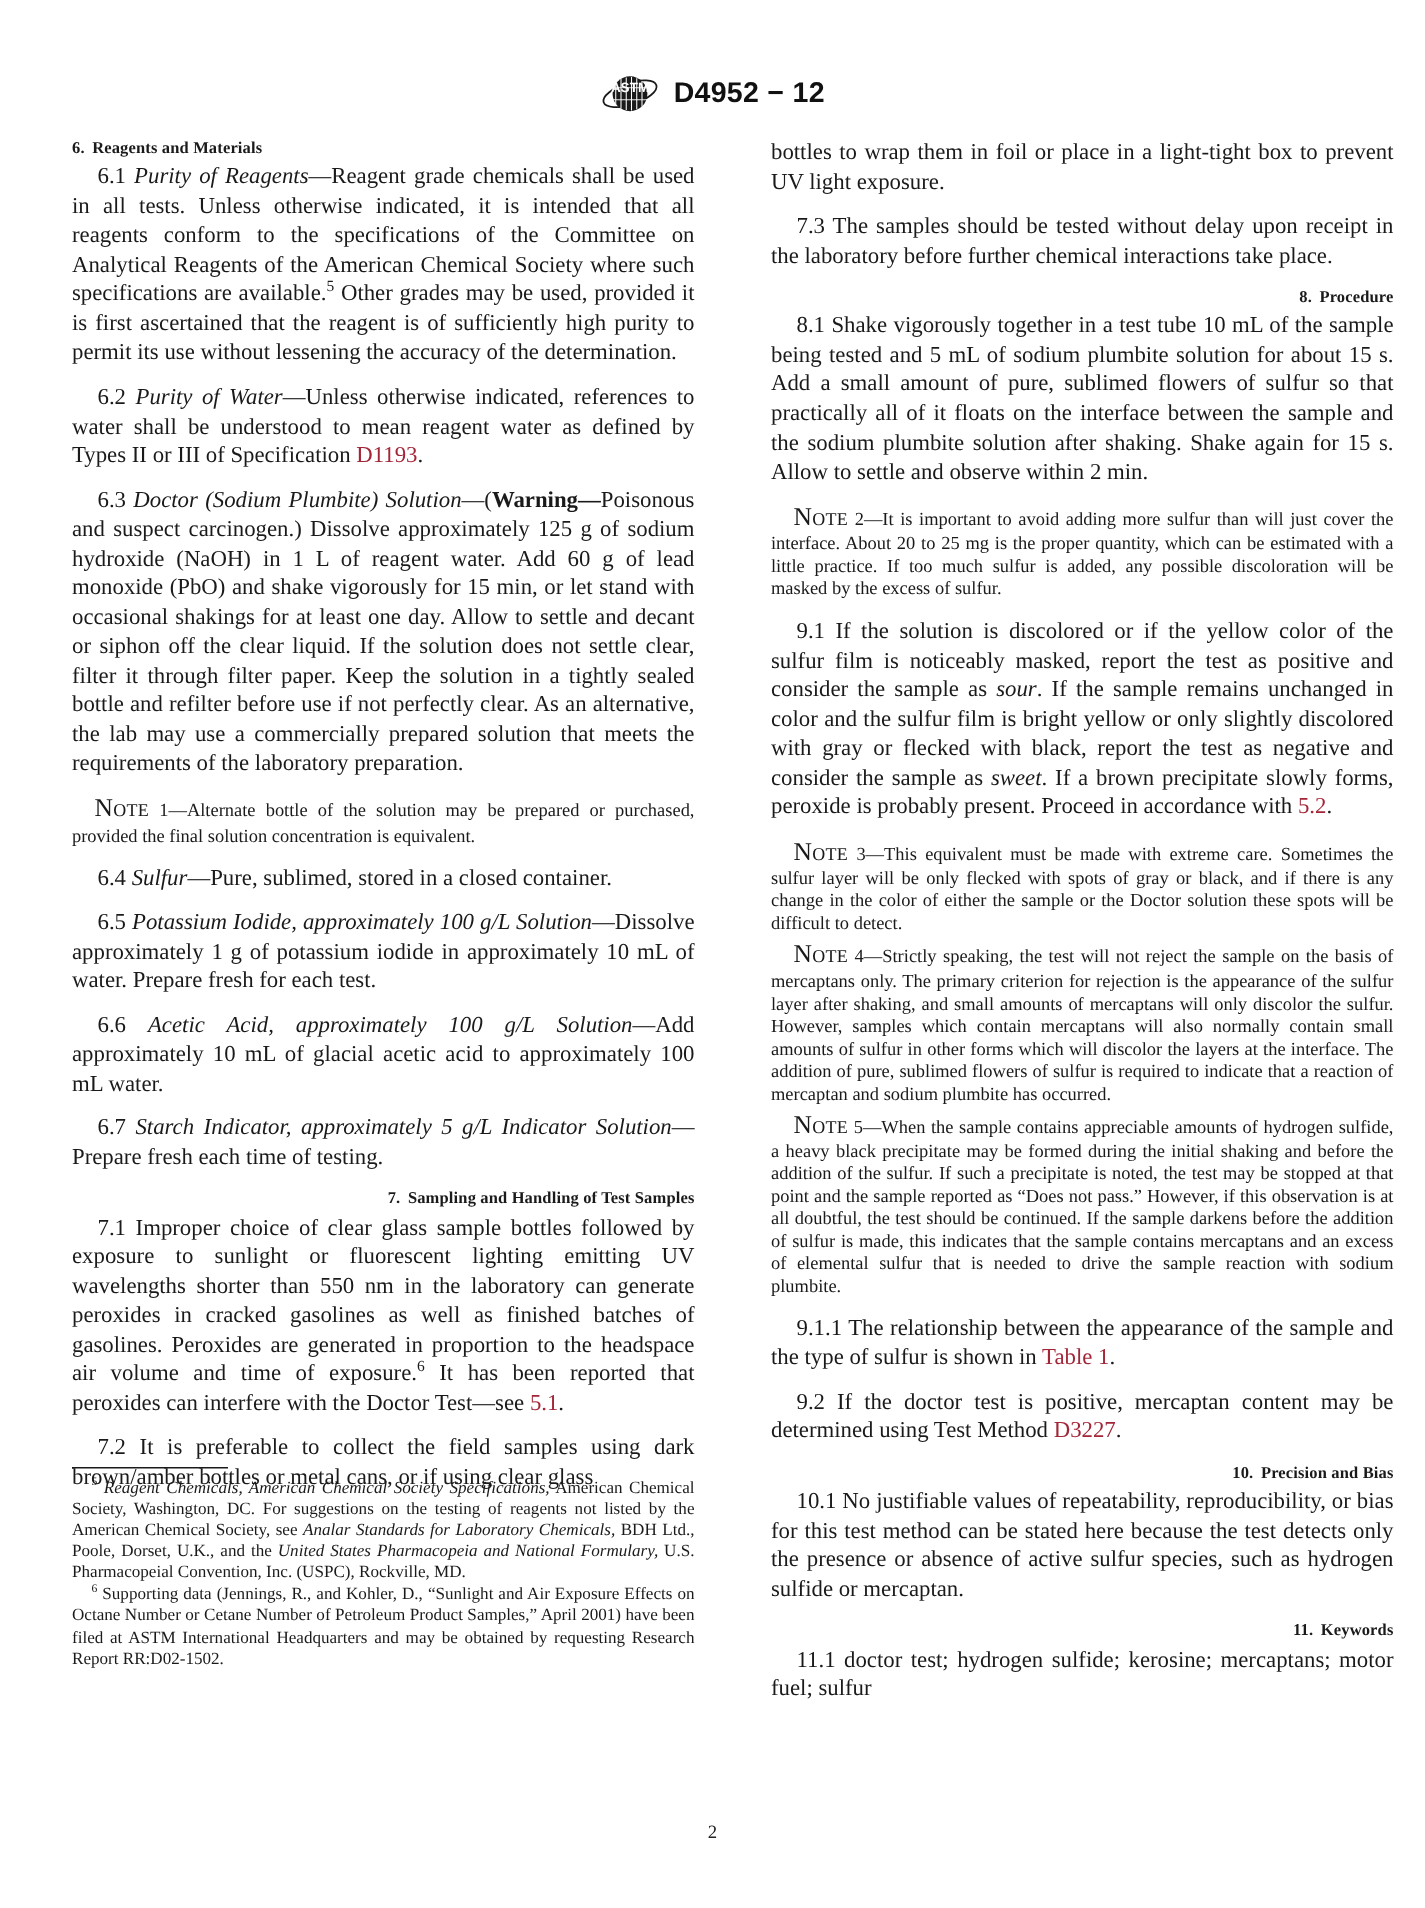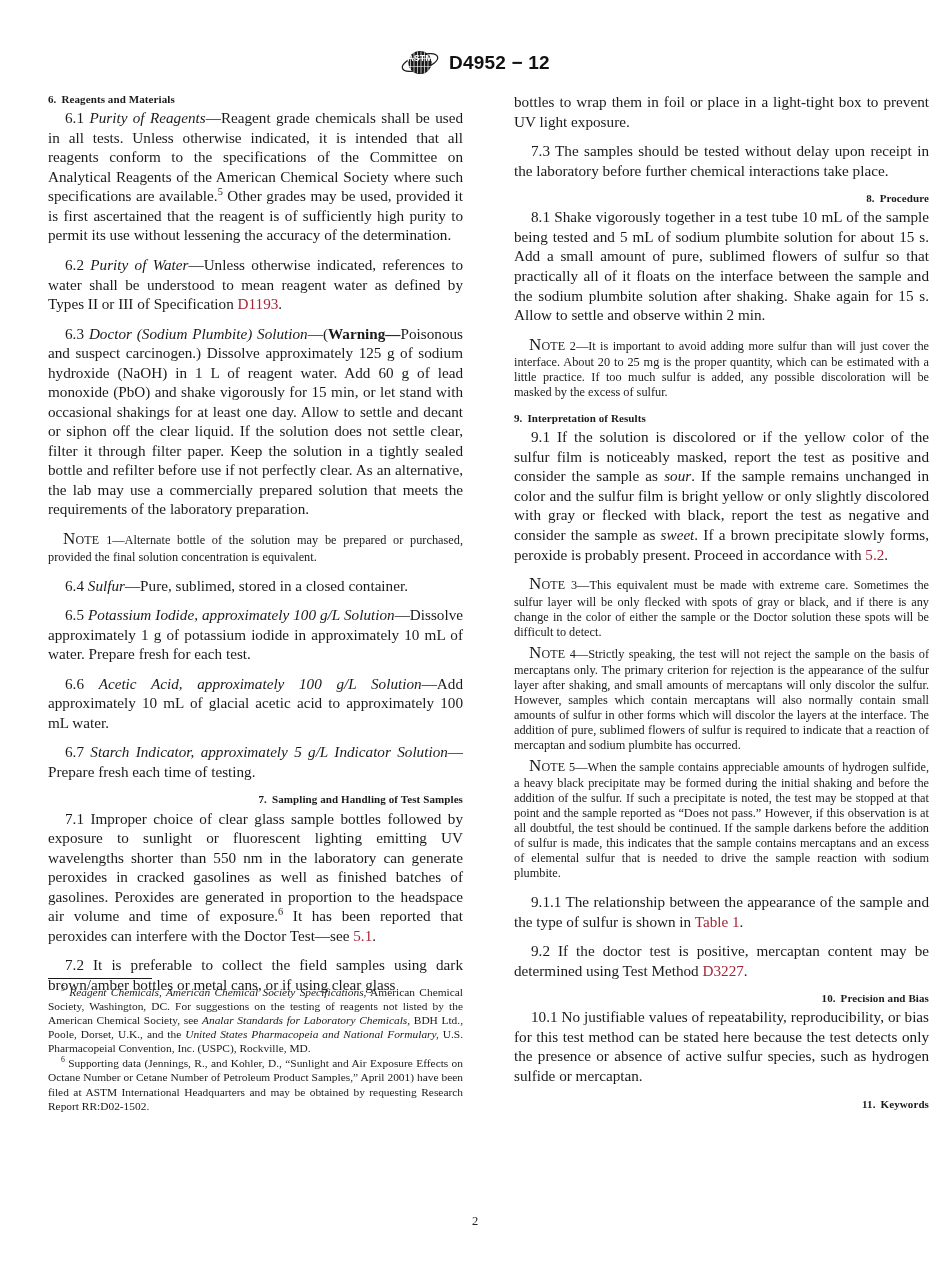--- a/index.html
+++ b/index.html
@@ -213,23 +213,20 @@
     <p class="para"><span>7.3</span> <span>The samples should be tested without delay upon receipt in the laboratory before further chemical interactions take place.</span></p>
 
     <h2 class="sec-head">
       <span class="numsp">8.</span><span>Procedure</span>
     </h2>
 
     <p class="para"><span>8.1</span> <span>Shake vigorously together in a test tube 10 mL of the sample being tested and 5 mL of sodium plumbite solution for about 15 s. Add a small amount of pure, sublimed flowers of sulfur so that practically all of it floats on the interface between the sample and the sodium plumbite solution after shaking. Shake again for 15 s. Allow to settle and observe within 2 min.</span></p>
 
     <p class="note"><span class="sc">Note</span><span> 2</span><span>—It is important to avoid adding more sulfur than will just cover the interface. About 20 to 25 mg is the proper quantity, which can be estimated with a little practice. If too much sulfur is added, any possible discoloration will be masked by the excess of sulfur.</span></p>
 
-    <h2 class="sec-head">
-      <span class="numsp">9.</span><span>Interpretation of Results</span>
-    </h2>
 
     <p class="para"><span>9.1</span> <span>If the solution is discolored or if the yellow color of the sulfur film is noticeably masked, report the test as positive and consider the sample as </span><i>sour</i><span>. If the sample remains unchanged in color and the sulfur film is bright yellow or only slightly discolored with gray or flecked with black, report the test as negative and consider the sample as </span><i>sweet</i><span>. If a brown precipitate slowly forms, peroxide is probably present. Proceed in accordance with </span><a class="lnk" href="#">5.2</a><span>.</span></p>
 
     <p class="note"><span class="sc">Note</span><span> 3</span><span>—This equivalent must be made with extreme care. Sometimes the sulfur layer will be only flecked with spots of gray or black, and if there is any change in the color of either the sample or the Doctor solution these spots will be difficult to detect.</span></p>
 
     <p class="note"><span class="sc">Note</span><span> 4</span><span>—Strictly speaking, the test will not reject the sample on the basis of mercaptans only. The primary criterion for rejection is the appearance of the sulfur layer after shaking, and small amounts of mercaptans will only discolor the sulfur. However, samples which contain mercaptans will also normally contain small amounts of sulfur in other forms which will discolor the layers at the interface. The addition of pure, sublimed flowers of sulfur is required to indicate that a reaction of mercaptan and sodium plumbite has occurred.</span></p>
 
     <p class="note"><span class="sc">Note</span><span> 5</span><span>—When the sample contains appreciable amounts of hydrogen sulfide, a heavy black precipitate may be formed during the initial shaking and before the addition of the sulfur. If such a precipitate is noted, the test may be stopped at that point and the sample reported as “Does not pass.” However, if this observation is at all doubtful, the test should be continued. If the sample darkens before the addition of sulfur is made, this indicates that the sample contains mercaptans and an excess of elemental sulfur that is needed to drive the sample reaction with sodium plumbite.</span></p>
 
     <p class="para"><span>9.1.1</span> <span>The relationship between the appearance of the sample and the type of sulfur is shown in </span><a class="lnk" href="#">Table 1</a><span>.</span></p>
@@ -239,20 +236,21 @@
     <h2 class="sec-head">
       <span class="numsp">10.</span><span>Precision and Bias</span>
     </h2>
 
     <p class="para"><span>10.1</span> <span>No justifiable values of repeatability, reproducibility, or bias for this test method can be stated here because the test detects only the presence or absence of active sulfur species, such as hydrogen sulfide or mercaptan.</span></p>
 
     <h2 class="sec-head">
       <span class="numsp">11.</span><span>Keywords</span>
     </h2>
 
+    <p class="para"><span>11.1</span> <span>doctor test; hydrogen sulfide; kerosine; mercaptans; motor fuel; sulfur</span></p>
 
   </div>
 </div>
 
 <div class="footnotes">
   <div class="fn-rule"></div>
 
   <p class="footnote"><sup>5</sup> <i>Reagent Chemicals, American Chemical Society Specifications,</i><span> American Chemical Society, Washington, DC. For suggestions on the testing of reagents not listed by the American Chemical Society, see </span><i>Analar Standards for Laboratory Chemicals,</i><span> BDH Ltd., Poole, Dorset, U.K., and the </span><i>United States Pharmacopeia and National Formulary,</i><span> U.S. Pharmacopeial Convention, Inc. (USPC), Rockville, MD.</span></p>
 
   <p class="footnote"><sup>6</sup><span> Supporting data (Jennings, R., and Kohler, D., “Sunlight and Air Exposure Effects on Octane Number or Cetane Number of Petroleum Product Samples,” April 2001) have been filed at ASTM International Headquarters and may be obtained by requesting Research Report RR:D02-1502.</span></p>

